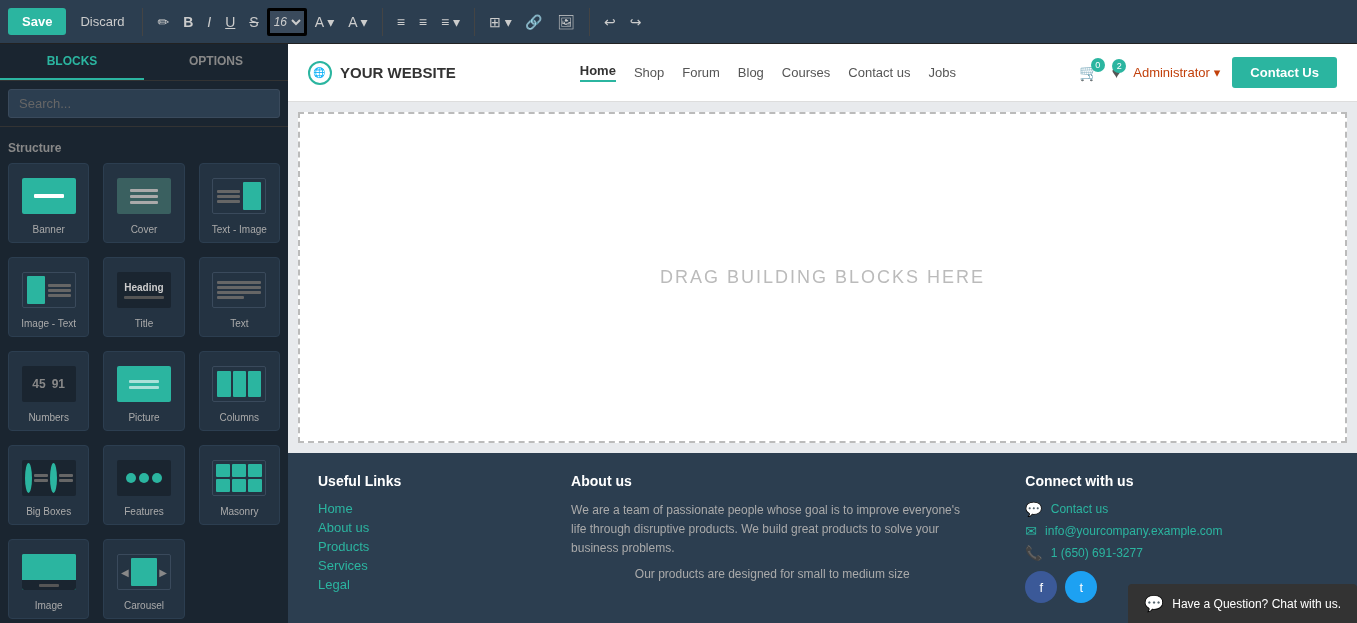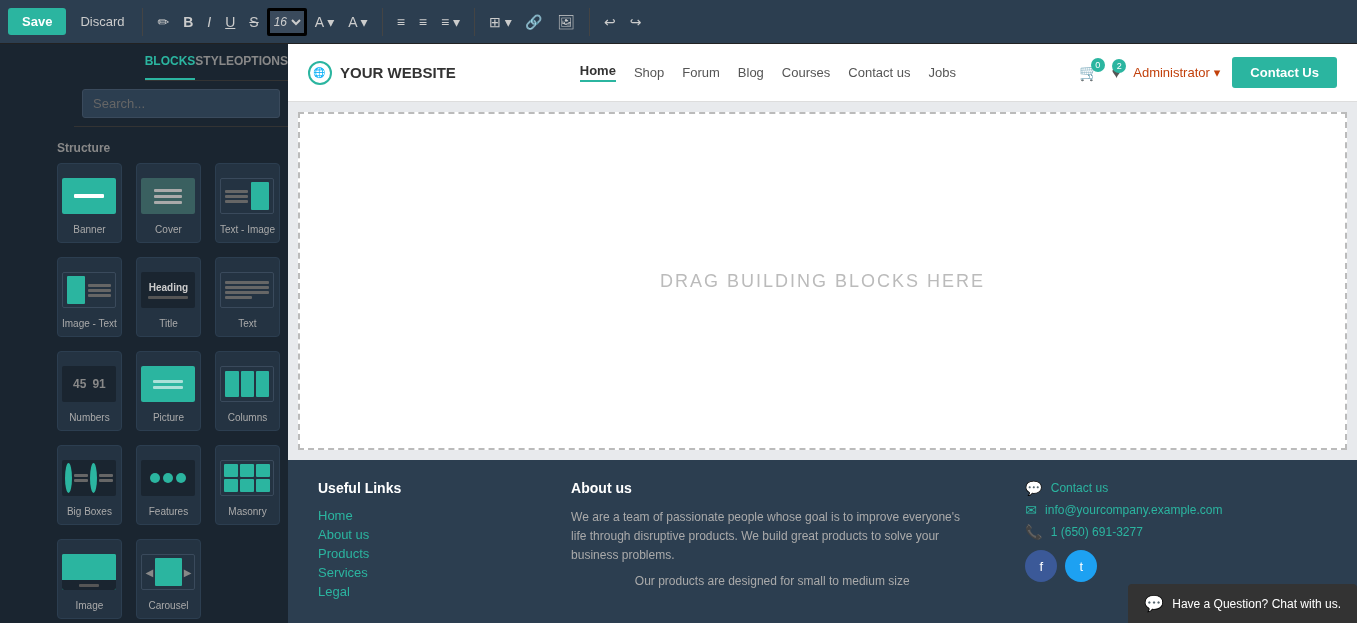--- a/index.html
+++ b/index.html
@@ -74,21 +74,20 @@
     }
 
     
     .sidebar {
       width: 288px;
       background: #1a2530;
       display: flex;
       flex-direction: column;
       overflow: hidden;
       flex-shrink: 0;
-      align-items: flex-end;
     }
     .sidebar-tabs {
       display: flex;
       border-bottom: 1px solid #333;
     }
     .sidebar-tab {
       flex: 1;
       padding: 10px 0;
       text-align: center;
       font-size: 12px;
@@ -674,21 +673,20 @@
     <button class="toolbar-icon-btn">↩</button>
     <button class="toolbar-icon-btn">↪</button>
   </div>
 </div>
 
 <div class="main-layout">
 
   <div class="sidebar">
     <div class="sidebar-tabs">
       <div class="sidebar-tab active">BLOCKS</div>
-      <div class="sidebar-tab">STYLE</div>
       <div class="sidebar-tab">OPTIONS</div>
     </div>
     <div class="sidebar-search">
       <input type="text" placeholder="Search..." style="">
     </div>
     <div class="sidebar-content">
       <div class="sidebar-section-title">Structure</div>
       <div class="blocks-grid">
 
         <div class="block-item">
@@ -911,20 +909,21 @@
         <a class="footer-link">Legal</a>
       </div>
 
       <div class="footer-section footer-about">
         <div class="footer-title">About us</div>
         <p class="footer-about-text">We are a team of passionate people whose goal is to improve everyone's life through disruptive products. We build great products to solve your business problems.</p>
         <p class="footer-about-text" style="margin-top:6px;text-align:center;">Our products are designed for small to medium size</p>
       </div>
 
       <div class="footer-section footer-connect">
+        <div class="footer-title">Connect with us</div>
         <div class="footer-connect-item">
           <span class="footer-connect-icon">💬</span>
           <span>Contact us</span>
         </div>
         <div class="footer-connect-item">
           <span class="footer-connect-icon">✉</span>
           <span>info@yourcompany.example.com</span>
         </div>
         <div class="footer-connect-item">
           <span class="footer-connect-icon">📞</span>

